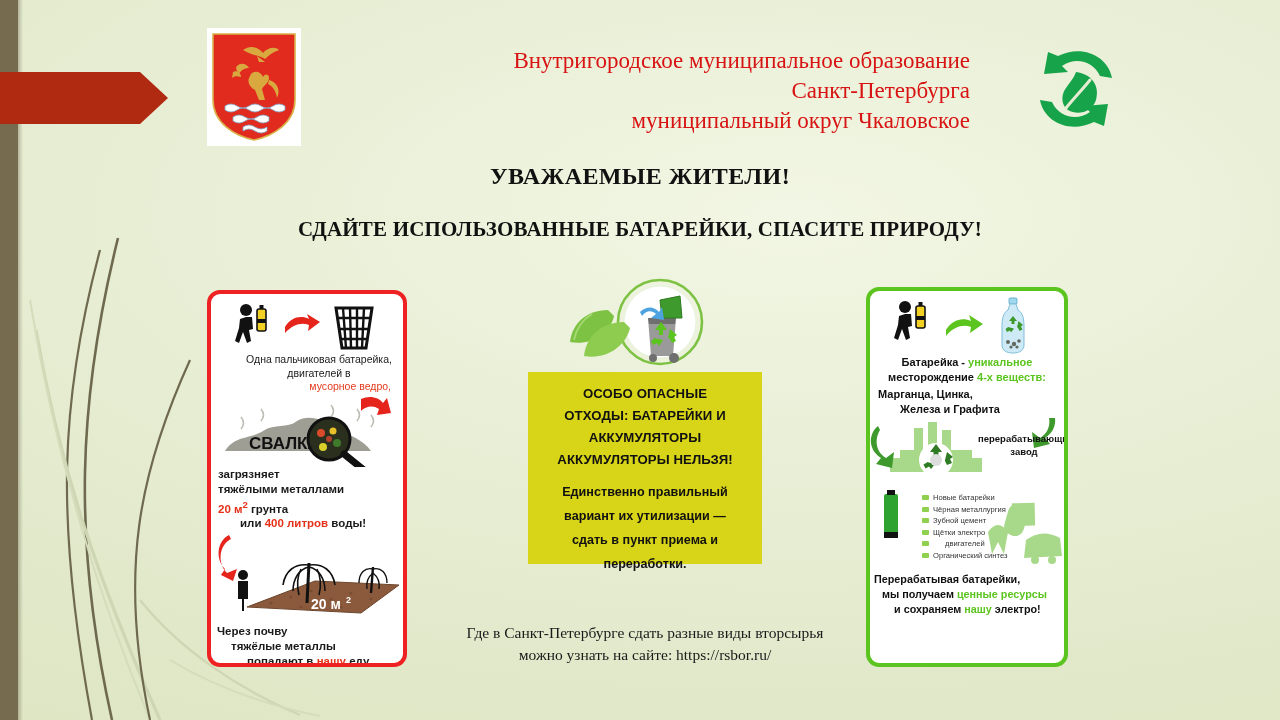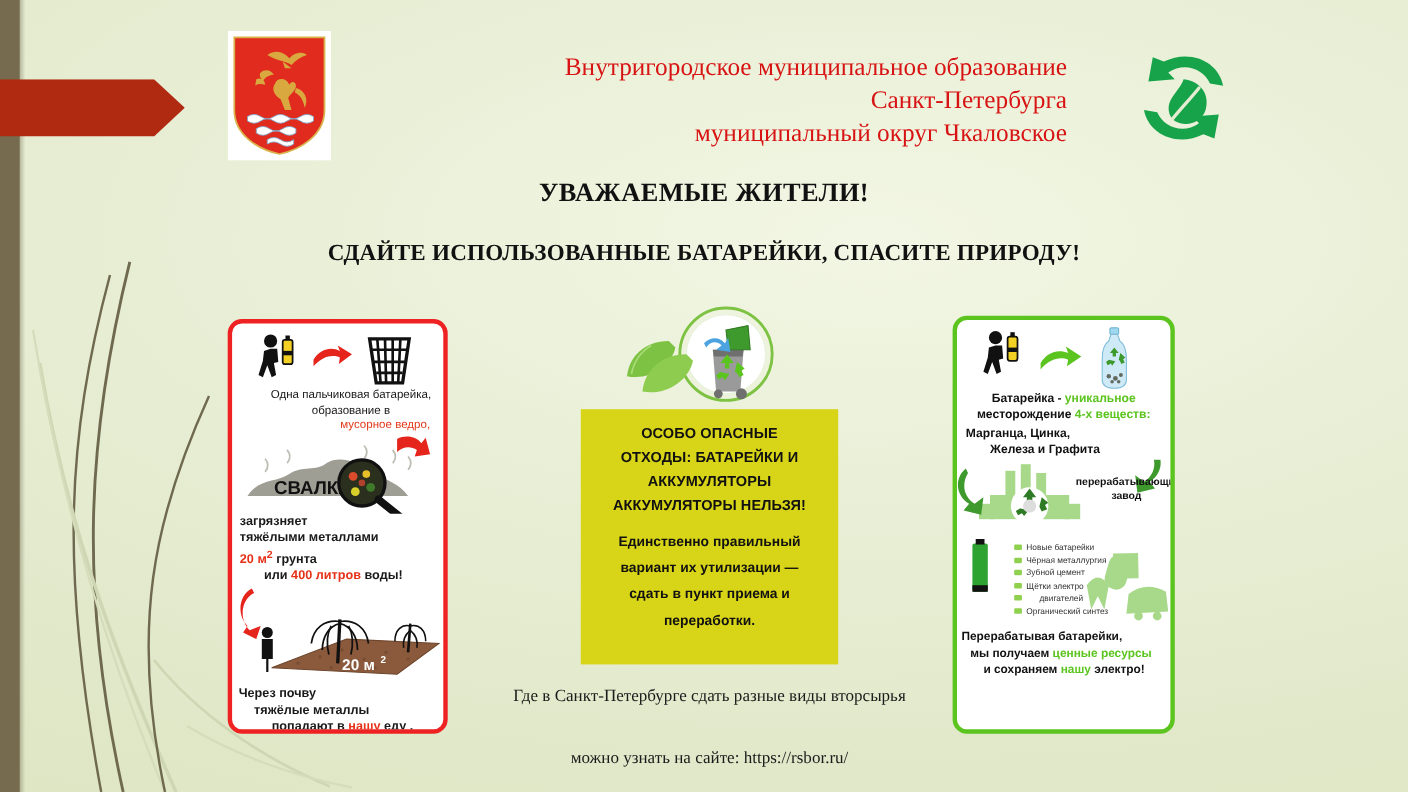--- a/index.html
+++ b/index.html
@@ -65,32 +65,32 @@
   .pl-t2 .red{color:#e53118;}
   .pl-t2 .ln2{display:block;padding-left:10px;}
   .field-wrap{position:relative;height:95px;margin-top:-2px;}
   .pl-t3{font-size:11.5px;font-weight:bold;color:#1a1a1a;line-height:15px;padding-left:6px;}
   .pl-t3 .l2{display:block;padding-left:14px;}
   .pl-t3 .l3{display:block;padding-left:30px;}
   .pl-t3 .red{color:#e53118;}
   
   .bin-icon{position:absolute;left:556px;top:276px;width:180px;height:96px;}
   .yellow-sign{
-    position:absolute;left:528px;top:372px;width:234px;height:232px;
+    position:absolute;left:528px;top:372px;width:234px;height:192px;
     background:#d8d418;box-sizing:border-box;padding:11px 10px 8px;
     font-family:"Liberation Sans", sans-serif;color:#111;text-align:center;
   }
   .ys-head{font-size:13.2px;font-weight:bold;line-height:22px;letter-spacing:.1px;}
   .ys-body{font-size:12.6px;font-weight:bold;line-height:24px;margin-top:9px;}
   .ys-body span{display:block;}
   .caption{
     position:absolute;left:420px;top:622px;width:450px;text-align:center;
     font-family:"Liberation Serif", serif;font-size:15.5px;color:#1a1a1a;line-height:22px;
   }
-  .caption .l2{display:block;margin-top:35px;}
+  .caption .l2{display:block;}
   
   .poster-right{
     position:absolute;left:866px;top:287px;width:202px;height:380px;
     background:#fff;border:4px solid #5cc41e;border-radius:13px;
     box-sizing:border-box;overflow:hidden;
     font-family:"Liberation Sans", sans-serif;
   }
   .pr-icons{position:relative;height:58px;margin-top:6px;}
   .pr-walker{position:absolute;left:22px;top:3px;}
   .green-arrow-1{position:absolute;left:74px;top:17px;}
@@ -185,21 +185,21 @@
         </svg>
         <svg class="basket" width="42" height="46" viewBox="0 0 42 46">
           <path d="M3 4 H39 L33 44 H9 Z" fill="none" stroke="#111" stroke-width="3"></path>
           <path d="M10 4 L13 44 M17 4 L18 44 M24 4 L24 44 M31 4 L29 44" stroke="#111" stroke-width="2.4"></path>
           <path d="M5 14 H37 M7 25 H35 M9 35 H33" stroke="#111" stroke-width="2.4"></path>
         </svg>
       </div>
 
       <div class="pl-t1">
         <span>Одна пальчиковая батарейка,</span>
-        <span class="l2">образование в</span>
+        <span class="l2">двигателей в</span>
         <span class="l3 red">мусорное ведро,</span>
       </div>
 
       <div class="landfill-wrap">
         <svg width="192" height="72" viewBox="0 0 192 72" style="position:absolute;left:0;top:0;">
           <path d="M14 56 C24 40, 40 44, 52 36 C64 28, 76 34, 86 26 C98 18, 116 26, 128 34 C140 42, 152 44, 160 56 Z" fill="#9e9e95"></path>
           <g stroke="#bdbdb4" stroke-width="1.6" fill="none">
             <path d="M30 34 q5 -6 0 -12"></path>
             <path d="M50 26 q5 -6 0 -12"></path>
             <path d="M120 22 q5 -6 0 -12"></path>

